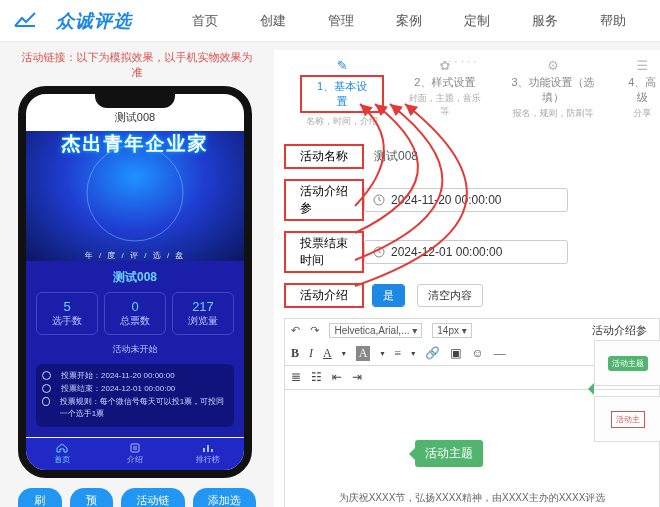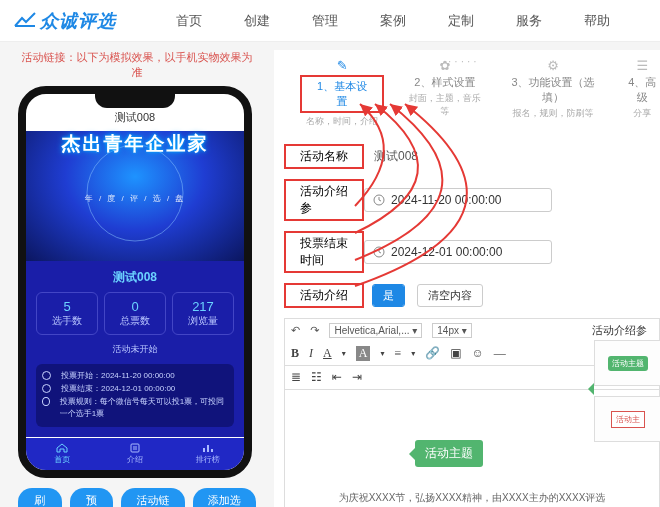--- a/index.html
+++ b/index.html
@@ -1,33 +1,33 @@
 <!DOCTYPE html>
 <html><head>
 <meta charset="utf-8">
 <style>
 * { margin:0; padding:0; box-sizing:border-box; }
 body { font-family: "Microsoft YaHei", Arial, sans-serif; font-size:12px; background:#f5f5f5; width:660px; height:507px; overflow:hidden; }
 
 
 .hdr { display:flex; align-items:center; height:42px; background:#fff; padding:0 14px; border-bottom:1px solid #eee; }
-.logo { display:flex; align-items:center; gap:4px;text-align:right; }
+.logo { display:flex; align-items:center; gap:20px;text-align:right; }
 .logo-ico svg { display:block; }
 .logo-txt { color:#1e88e5; font-weight:bold; font-size:18px; letter-spacing:1px; font-style:italic; }
 .nav { display:flex; margin-left:60px; gap:42px; }
 .nav-it { color:#555; font-size:13px; }
 .main { display:flex; gap:18px; padding:8px 0 0 18px; }
 
 
 .left { width:238px; }
 .tip { color:#d9534f; font-size:11px; text-align:center; margin-bottom:6px; }
 .phone { width:234px; height:392px; border:8px solid #111; border-radius:28px; background:#fff; position:relative; overflow:hidden; }
 .notch { position:absolute; top:0; left:50%; transform:translateX(-50%); width:80px; height:14px; background:#111; border-radius:0 0 12px 12px; z-index:3; }
 .ptitle { text-align:center; font-size:11px; margin-top:16px; color:#333; }
-.banner { margin:6px 0 0 0; height:130px; background:radial-gradient(ellipse at 50% 35%, #1e93ff 0%, #1f3dd2 45%, #0b1660 100%); display:flex; flex-direction:column; align-items:center; justify-content:flex-start; color:#fff; position:relative;gap:32px; }
+.banner { margin:6px 0 0 0; height:130px; background:radial-gradient(ellipse at 50% 35%, #1e93ff 0%, #1f3dd2 45%, #0b1660 100%); display:flex; flex-direction:column; align-items:center; justify-content:space-between; color:#fff; position:relative;gap:32px; }
 .banner::before{content:"";position:absolute;left:50%;top:48%;transform:translate(-50%,-50%);width:95px;height:95px;border:1px solid rgba(140,200,255,.5);border-radius:50%;}
 .btxt { font-size:19px; font-weight:bold; letter-spacing:2px; text-shadow:0 0 3px #0af,0 0 6px #0af; z-index:1;}
 .bsub { font-size:8px; letter-spacing:2px; margin-top:4px; opacity:.85; z-index:1;}
 .panel { background:#1a1ea8; padding:8px 10px 10px; color:#fff; }
 .pt2 { text-align:center; color:#6bd2ff; font-size:12px; font-weight:bold; margin-bottom:6px; }
 .stats { display:flex; gap:6px; }
 .stat { flex:1; border:1px solid #4346c5; border-radius:6px; text-align:center; padding:6px 0; }
 .stat .n { color:#6bd2ff; font-size:13px; }
 .stat .l { font-size:10px; color:#b9c6ff; }
 .statline { text-align:center; font-size:9px; color:#b9c6ff; margin:8px 0; }
@@ -46,21 +46,21 @@
 .steps { display:flex; gap:24px; border-bottom:2px solid transparent; margin-bottom:10px; font-size:11px; position:relative; padding-bottom:4px; padding-left:16px;}
 .step { text-align:center; color:#888; }
 .step .sico{color:#bbb;font-size:13px;margin-bottom:2px;}
 .step.active { color:#1e88e5; }
 .step.active .sico{color:#1e88e5;}
 .step .sub { font-size:9px; margin-top:2px; color:#aaa;}
 .redbox { border:2px solid #e53935; padding:2px 14px; display:inline-block; }
 .form { padding-left:0; font-size:12px; }
 .frow { display:flex; align-items:center; margin-bottom:10px; }
 .flab { width:80px; text-align:left; }
-.finp { border:1px solid #ccc; border-radius:3px; padding:4px 8px; width:188px; font-size:12px; color:#333; display:flex;align-items:center;gap:6px;}
+.finp { border:1px solid #ccc; border-radius:3px; padding:4px 8px; width:204px; font-size:12px; color:#333; display:flex;align-items:center;gap:6px;}
 .fval { margin-left:10px; color:#555; }
 .toggle{display:inline-flex;border:1px solid #1e88e5;border-radius:3px;overflow:hidden;margin-left:8px;font-size:11px;}
 .toggle span{padding:3px 10px;}
 .toggle .on{background:#1e88e5;color:#fff;}
 .clearbtn{border:1px solid #ccc;background:#fff;padding:3px 10px;margin-left:12px;color:#333;font-size:11px;border-radius:3px;}
 .editor-bar{border:1px solid #ddd;border-bottom:none;padding:4px 6px;display:flex;gap:10px;align-items:center;color:#555;font-size:11px;margin-top:4px;}
 .sel{border:1px solid #ccc;padding:1px 4px;font-size:10px;color:#555;}
 .editor-bar2{border:1px solid #ddd;border-top:none;padding:4px 6px;display:flex;gap:10px;align-items:center;color:#444;font-size:12px;font-family:serif;}
 .editor-body{border:1px solid #ddd;border-top:none;height:120px;position:relative;overflow:hidden;}
 .tpl{position:absolute;background:#52b56f;color:#fff;padding:5px 10px;border-radius:3px;font-size:12px;display:flex;align-items:center;}

